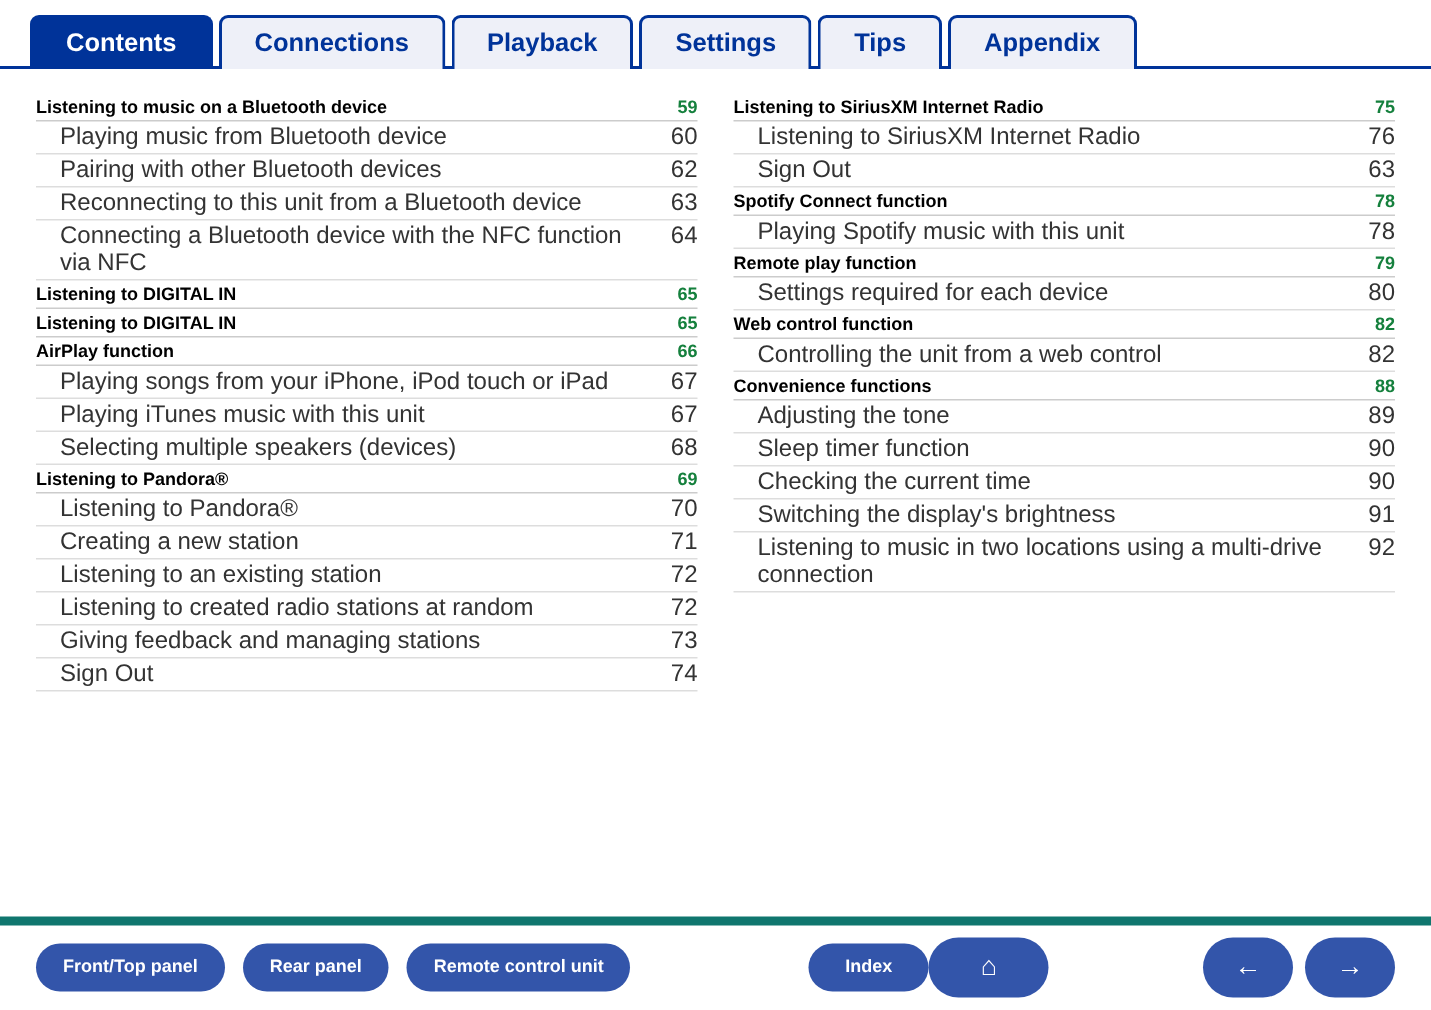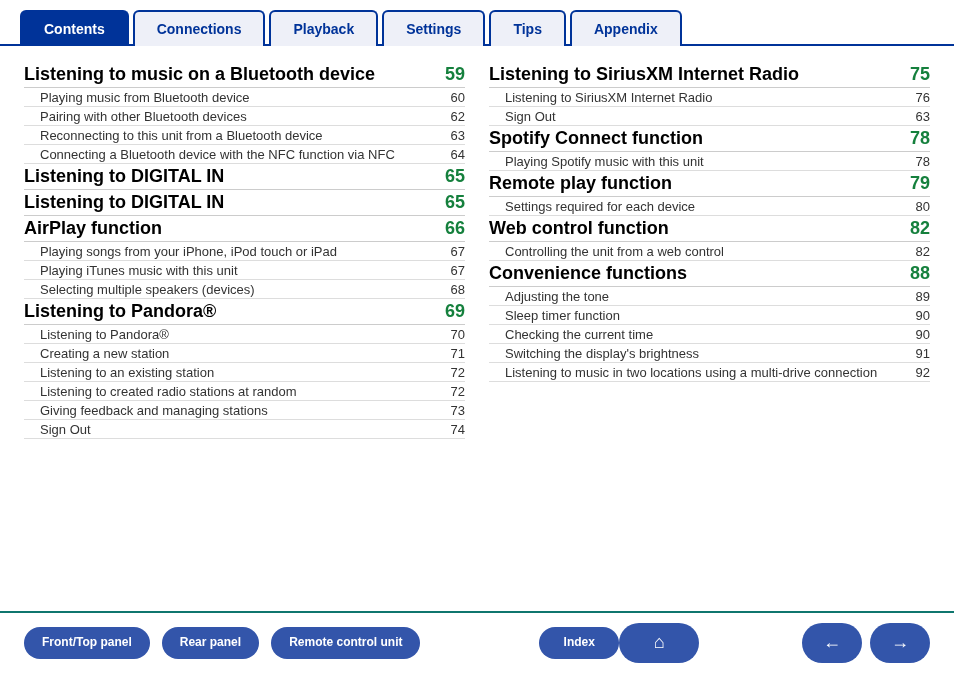--- a/index.html
+++ b/index.html
@@ -21,21 +21,21 @@
       background: #fff;
       padding-left: 20px;
       border-bottom: 2px solid #003399;
     }
     .tab {
       display: flex;
       align-items: center;
       justify-content: center;
       height: 36px;
       padding: 16px 22px;
-      font-size: 14px;
+      font-size: 17px;
       font-weight: bold;
       color: #003399;
       border: 2px solid #003399;
       border-bottom: none;
       border-radius: 6px 6px 0 0;
       margin-right: 4px;
       cursor: pointer;
       background: #fff;
       position: relative;
       bottom: -2px;
@@ -58,36 +58,36 @@
     .col {
       flex: 1;
     }
     .toc-header {
       display: flex;
       justify-content: space-between;
       align-items: baseline;
       padding: 2px 0;
       border-bottom: 1px solid #ccc;
       font-weight: bold;
-      font-size: 18px;
+      font-size: 12px;
       color: #000;
     }
     .toc-header .page-num {
       font-weight: bold;
       color: #15803d;
       min-width: 24px;
       text-align: right;
     }
     .toc-item {
       display: flex;
       justify-content: space-between;
       align-items: baseline;
       padding: 1.5px 0 1.5px 16px;
       border-bottom: 1px solid #ddd;
-      font-size: 13px;
+      font-size: 16px;
       color: #333;
     }
     .toc-item .page-num {
       min-width: 24px;
       text-align: right;
       color: #333;
     }
     .toc-item .label {
       flex: 1;
       padding-right: 8px;
@@ -102,21 +102,21 @@
       position: absolute;
       bottom: 0;
       left: 0;
       right: 0;
       height: 62px;
       background: #fff;
       display: flex;
       align-items: center;
       justify-content: space-between;
       padding: 0 24px;
-      border-top: 2px solid #0f766e;
+      border-top: 6px solid #0f766e;
     }
     .bottom-nav-left {
       display: flex;
       align-items: center;
       gap: 12px;
     }
     .bottom-nav-center {
       display: flex;
       align-items: center;
     }

